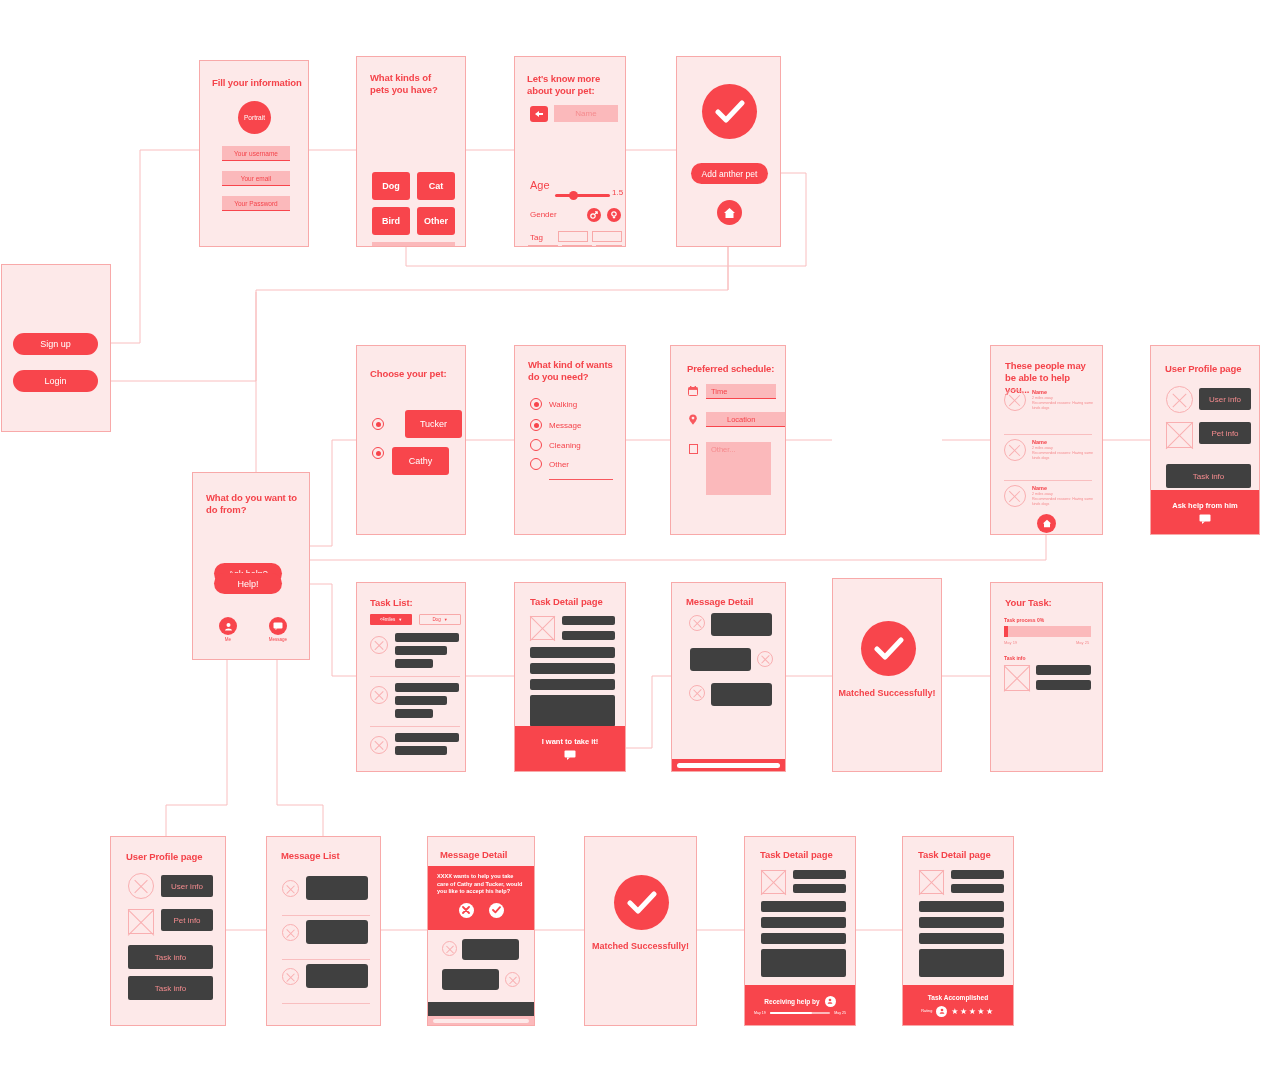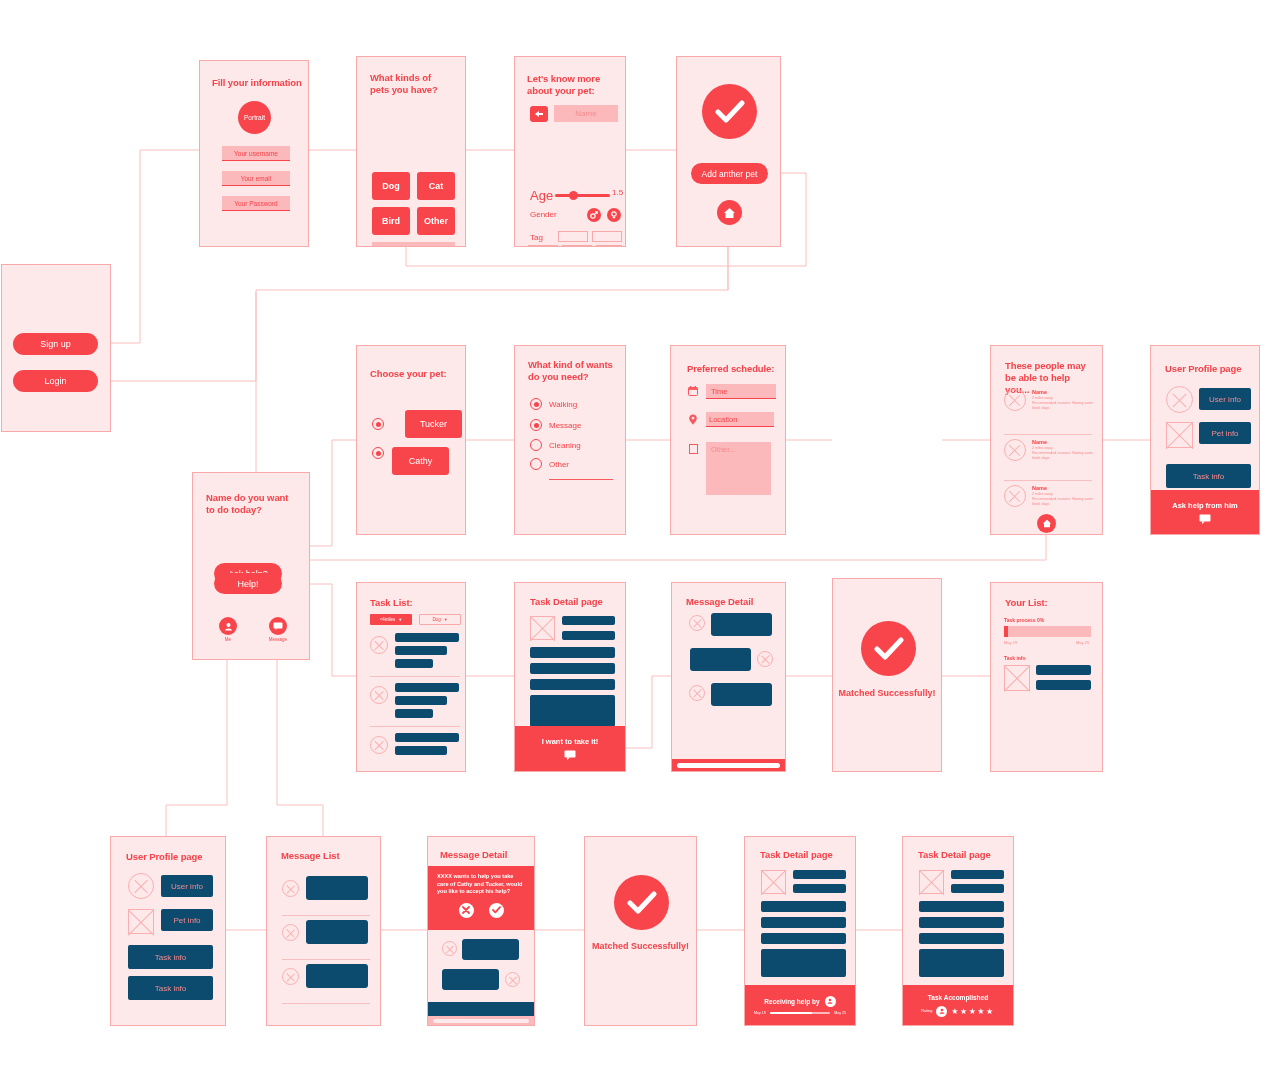--- a/index.html
+++ b/index.html
@@ -60,21 +60,21 @@
     background: #F8454C;
     color: #ffffff;
     display: flex;
     align-items: center;
     justify-content: center;
     font-size: 9px;
     font-weight: bold;
     border-radius: 3px;
   }
   .ghost-bar {
-    background: #0c4a6e;
+    background: #404040;
     border-radius: 2px;
   }
   .underline {
     border-bottom: 1.3px solid #F8454C;
   }
   .field {
     background: #FBB9BB;
     color: #F4434A;
     font-size: 6.5px;
     display: flex;
@@ -270,21 +270,21 @@
   <div class="screen" style="left:514px; top:56px; width:112px; height:191px;">
     <div class="screen-title" style="position:absolute; left:12px; top:16px; width:82px;">Let's know more about your pet:</div>
     <div style="position:absolute; left:15px; top:49px; width:18px; height:16px; background:#F8454C; border-radius:3px; display:flex; align-items:center; justify-content:center;">
       <svg width="10" height="8" viewBox="0 0 10 8">
         <path d="M1 4 L5 1 L5 3 L9 3 L9 5 L5 5 L5 7 Z" fill="#fff"></path>
       </svg>
     </div>
     <div style="position:absolute; left:39px; top:48px; width:64px; height:17px; background:#FBB9BB; color:#F58B8E; font-size:8px; display:flex; align-items:center; justify-content:center;">
       <span>Name</span>
     </div>
-    <div style="position:absolute; left:15px; top:131px; color:#F4434A; font-size:13px;">Age</div>
+    <div style="position:absolute; left:15px; top:122px; color:#F4434A; font-size:11px;">Age</div>
     <div style="position:absolute; left:40px; top:137px; width:55px; height:3px; background:#F8454C; border-radius:2px;">
       <div style="position:absolute; left:14px; top:-3px; width:9px; height:9px; border-radius:50%; background:#F8454C;"></div>
     </div>
     <div style="position:absolute; left:97px; top:131px; color:#F4434A; font-size:8px;">1.5</div>
     <div style="position:absolute; left:15px; top:153px; color:#F4434A; font-size:8px;">Gender</div>
     <div style="position:absolute; left:72px; top:151px; width:14px; height:14px; border-radius:50%; background:#F8454C; display:flex; align-items:center; justify-content:center;">
       <svg width="8" height="8" viewBox="0 0 8 8">
         <circle cx="3" cy="5" r="2.2" fill="none" stroke="#fff" stroke-width="1.2"></circle>
         <path d="M5 3 L7.2 0.8 M5 0.8 L7.2 0.8 L7.2 3" stroke="#fff" stroke-width="1.1" fill="none"></path>
       </svg>
@@ -314,21 +314,21 @@
       <span>Add anther pet</span>
     </div>
     <div style="position:absolute; left:40px; top:143px; width:25px; height:25px; border-radius:50%; background:#F8454C; display:flex; align-items:center; justify-content:center;">
       <svg width="13" height="12" viewBox="0 0 13 12">
         <path d="M6.5 1 L12 6 L10.5 6 L10.5 11 L2.5 11 L2.5 6 L1 6 Z" fill="#fff"></path>
       </svg>
     </div>
   </div>
 
   <div class="screen" style="left:192px; top:472px; width:118px; height:188px;">
-    <div class="screen-title" style="position:absolute; left:13px; top:19px; width:92px;">Name do you want to do today?</div>
+    <div class="screen-title" style="position:absolute; left:13px; top:19px; width:92px;">What do you want to do from?</div>
     <div class="pill" style="position:absolute; left:21px; top:62px; width:68px; height:21px; font-size:9px;margin-top:28px;">
       <span>Ask help?</span>
     </div>
     <div class="pill" style="position:absolute; left:21px; top:100px; width:68px; height:21px; font-size:9px;">
       <span>Help!</span>
     </div>
     <div style="position:absolute; left:24px; top:144px; width:22px; text-align:center;">
       <div style="width:18px; height:18px; margin:0 auto; border-radius:50%; background:#F8454C; display:flex; align-items:center; justify-content:center;">
         <svg width="9" height="9" viewBox="0 0 9 9">
           <circle cx="4.5" cy="3" r="2" fill="#fff"></circle>
@@ -397,21 +397,21 @@
     </div>
     <div class="field underline" style="position:absolute; left:35px; top:38px; width:65px; height:14px; justify-content:flex-start; padding-left:5px; font-size:7.5px;">
       <span>Time</span>
     </div>
     <div style="position:absolute; left:17px; top:68px;">
       <svg width="10" height="11" viewBox="0 0 10 11">
         <path d="M5 0.5 C7.2 0.5 8.8 2.1 8.8 4.2 C8.8 6.8 5 10.5 5 10.5 C5 10.5 1.2 6.8 1.2 4.2 C1.2 2.1 2.8 0.5 5 0.5 Z" fill="#F8585E"></path>
         <circle cx="5" cy="4.1" r="1.4" fill="#FDE9E9"></circle>
       </svg>
     </div>
-    <div class="field underline" style="position:absolute; left:35px; top:66px; width:65px; height:14px; justify-content:flex-start; padding-left:3px; font-size:7.5px;">
+    <div class="field underline" style="position:absolute; left:35px; top:66px; width:65px; height:14px; justify-content:flex-start; padding-left:21px; font-size:7.5px;">
       <span>Location</span>
     </div>
     <div style="position:absolute; left:18px; top:98px;">
       <svg width="9" height="10" viewBox="0 0 9 10">
         <rect x="0.5" y="0.5" width="8" height="9" fill="none" stroke="#F8585E" stroke-width="1"></rect>
       </svg>
     </div>
     <div style="position:absolute; left:35px; top:96px; width:65px; height:53px; background:#FBB9BB; color:#F58B8E; font-size:7.5px; padding:3px 0 0 5px; box-sizing:border-box;">
       <span>Other...</span>
     </div>
@@ -547,21 +547,21 @@
   <div class="screen" style="left:832px; top:578px; width:110px; height:194px;">
     <div class="big-check" style="position:absolute; left:28px; top:42px; width:55px; height:55px;">
       <svg width="30" height="24" viewBox="0 0 30 24">
         <path d="M3 12 L11 20 L27 3" stroke="#fff" stroke-width="5" fill="none" stroke-linecap="round" stroke-linejoin="round"></path>
       </svg>
     </div>
     <div style="position:absolute; left:0; top:108px; width:100%; text-align:center; color:#F4434A; font-size:9px; font-weight:bold; line-height:12px;">Matched Successfully!</div>
   </div>
 
   <div class="screen" style="left:990px; top:582px; width:113px; height:190px;">
-    <div class="screen-title" style="position:absolute; left:14px; top:14px;">Your List:</div>
+    <div class="screen-title" style="position:absolute; left:14px; top:14px;">Your Task:</div>
     <div style="position:absolute; left:13px; top:34px; color:#F4434A; font-size:5px; font-weight:bold;">Task process 0%</div>
     <div style="position:absolute; left:13px; top:43px; width:87px; height:11px; background:#FBB9BB;">
       <div style="width:5%; height:100%; background:#F8454C;"></div>
     </div>
     <div style="position:absolute; left:13px; top:57px; color:#F58B8E; font-size:4px;">May 19</div>
     <div style="position:absolute; left:85px; top:57px; color:#F58B8E; font-size:4px;">May 25</div>
     <div style="position:absolute; left:13px; top:72px; color:#F4434A; font-size:5px; font-weight:bold;">Task info</div>
     <div class="box-x" style="position:absolute; left:13px; top:82px; width:26px; height:26px;"></div>
     <div class="ghost-bar" style="position:absolute; left:45px; top:82px; width:55px; height:10px;"></div>
     <div class="ghost-bar" style="position:absolute; left:45px; top:97px; width:55px; height:10px;"></div>

